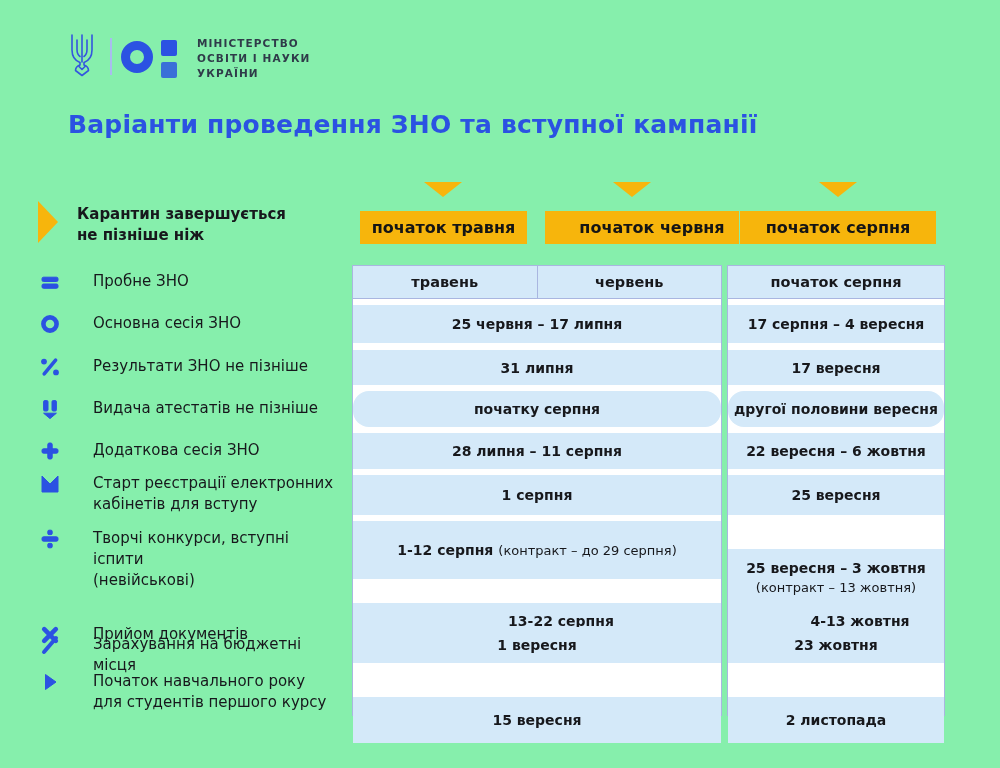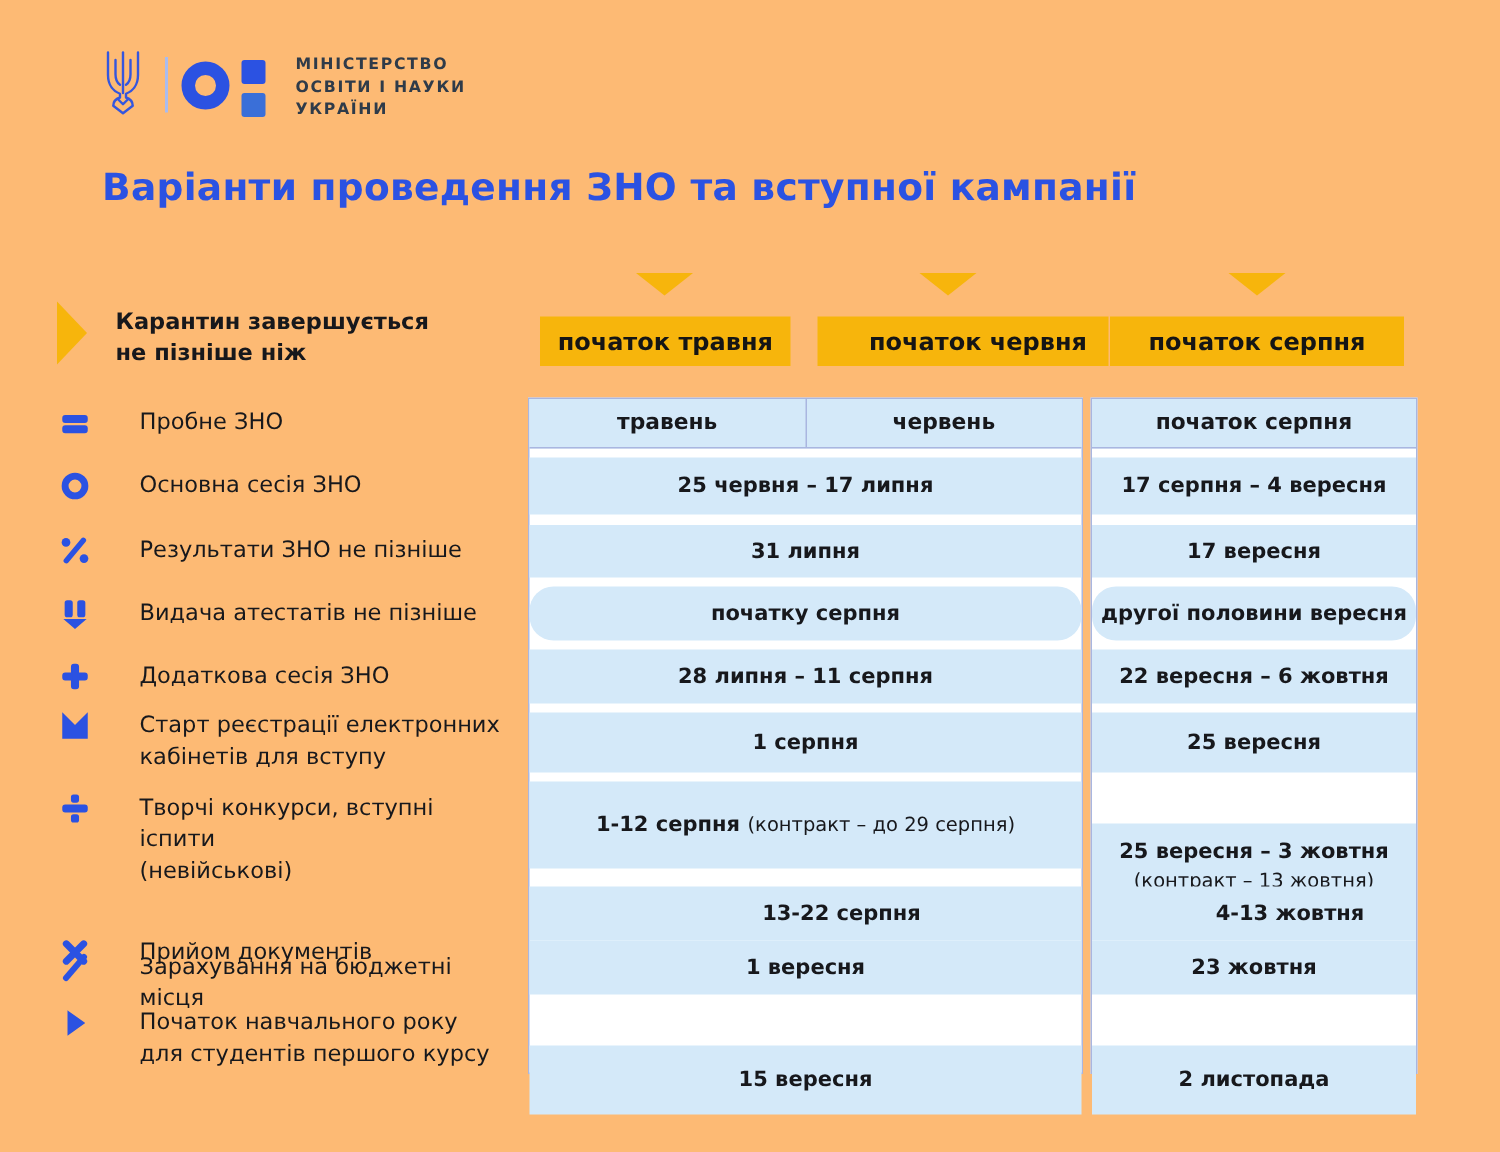--- a/index.html
+++ b/index.html
@@ -4,21 +4,21 @@
 <style>
   :root{
     --blue:#2B52E2;
     --yellow:#F7B50C;
     --cell:#D4E9F9;
     --tborder:#A9B6E0;
     --ink:#17181C;
   }
   html,body{margin:0;padding:0;background:#ffffff;}
   .canvas{
-    position:relative;width:1000px;height:768px;background:#fdba74;overflow:hidden;
+    position:relative;width:1000px;height:768px;background:#86efac;overflow:hidden;
     font-family:"DejaVu Sans","Liberation Sans",sans-serif;color:var(--ink);
   }
   
   .trident{position:absolute;left:68px;top:33px;width:28px;height:44px;}
   .logo-divider{position:absolute;left:110px;top:38px;width:2px;height:37px;background:#A9BCEF;}
   .logo-ring{position:absolute;left:121px;top:41px;width:32px;height:32px;border:9px solid var(--blue);border-radius:50%;box-sizing:border-box;}
   .logo-sq{position:absolute;left:161px;width:16px;height:16px;background:var(--blue);border-radius:2px;}
   .logo-sq.top{top:40px;}
   .logo-sq.bottom{top:62px;background:#3A6FD8;}
   .ministry-text{
@@ -52,21 +52,21 @@
   .thead{position:absolute;left:0;right:0;top:0;height:32px;background:var(--cell);border-bottom:1px solid var(--tborder);display:flex;}
   .thcell{flex:1;display:flex;align-items:center;justify-content:center;font-size:14.5px;font-weight:700;}
   .thcell-b{border-left:1px solid var(--tborder);}
   .trow{
     position:absolute;left:0;right:0;background:var(--cell);
     display:flex;align-items:center;justify-content:center;
     font-size:14px;font-weight:700;white-space:nowrap;
   }
   .y1{top:39px;height:38px;} .y2{top:84px;height:35px;} .y3{top:125px;height:36px;border-radius:16px;}
   .y4{top:167px;height:36px;} .y5{top:209px;height:40px;} .y6{top:255px;height:58px;}
-  .y7{top:325px;height:36px;padding-left:48px;} .y8{top:361px;height:36px;} .y9{top:403px;height:46px;margin-top:28px;}
+  .y7{top:337px;height:36px;padding-left:48px;} .y8{top:361px;height:36px;} .y9{top:403px;height:46px;margin-top:28px;}
   .cell-stack{flex-direction:column;line-height:19px;margin-top:28px;}
   .note{font-weight:400;font-size:13px;margin-left:5px;}
   .cell-stack .note{margin-left:0;}
 </style>
 </head>
 <body>
 
 <div class="canvas">
 
   <svg class="trident" viewBox="0 0 28 44">

